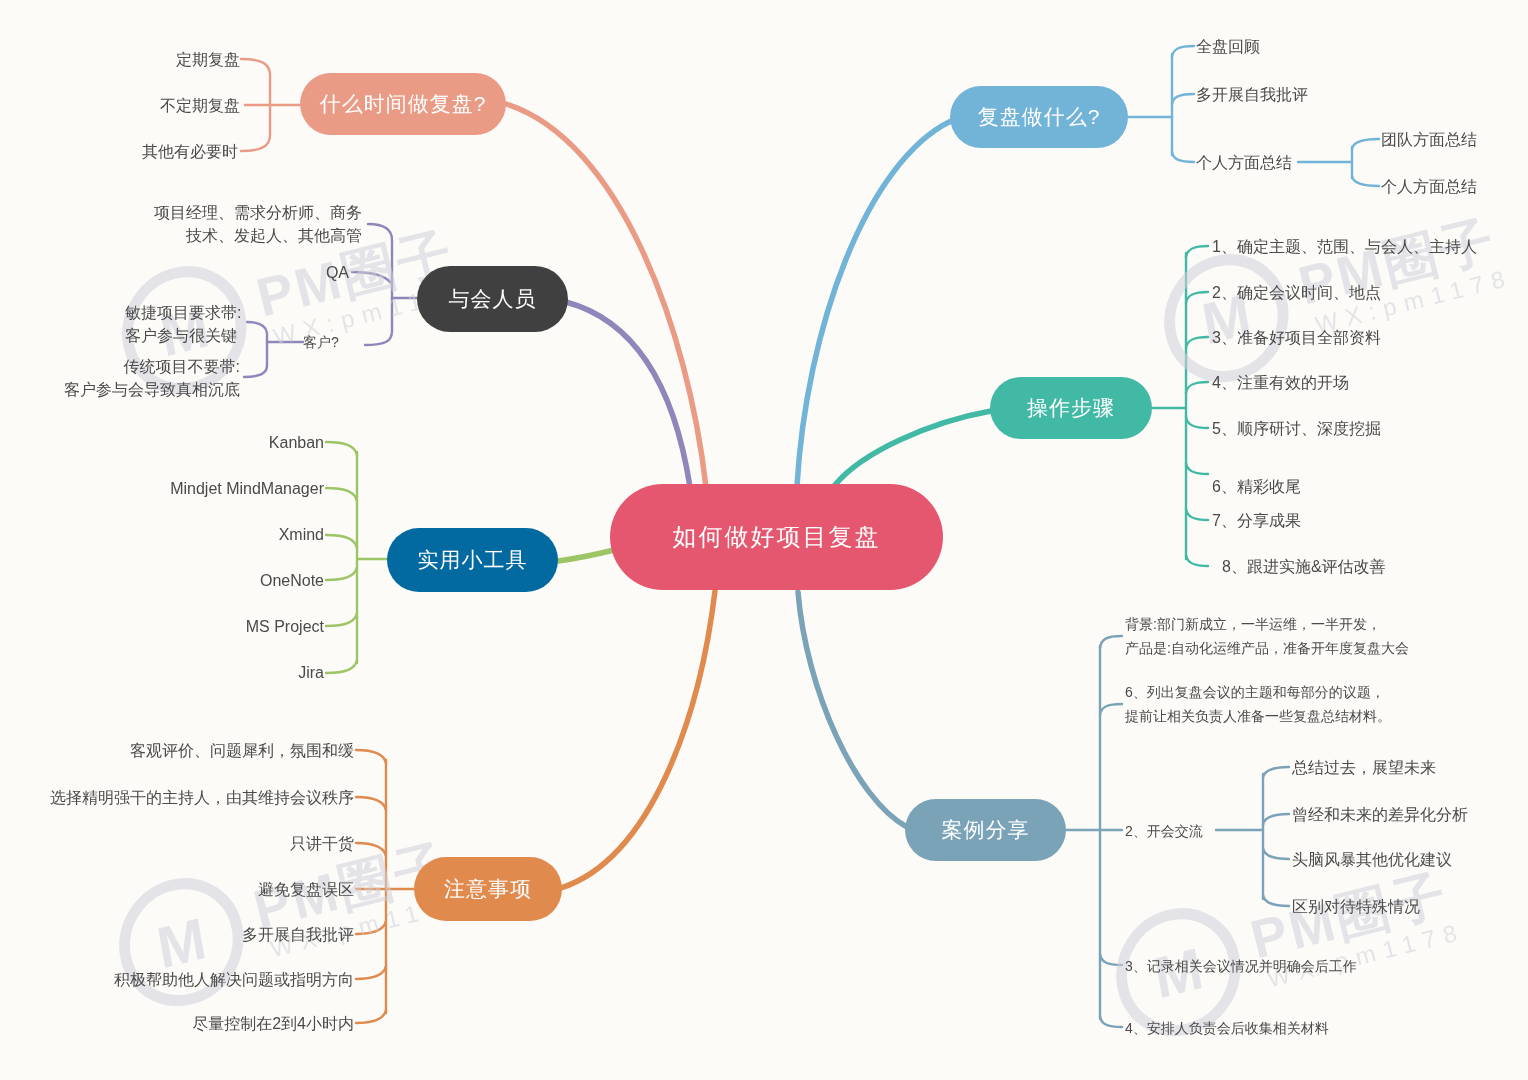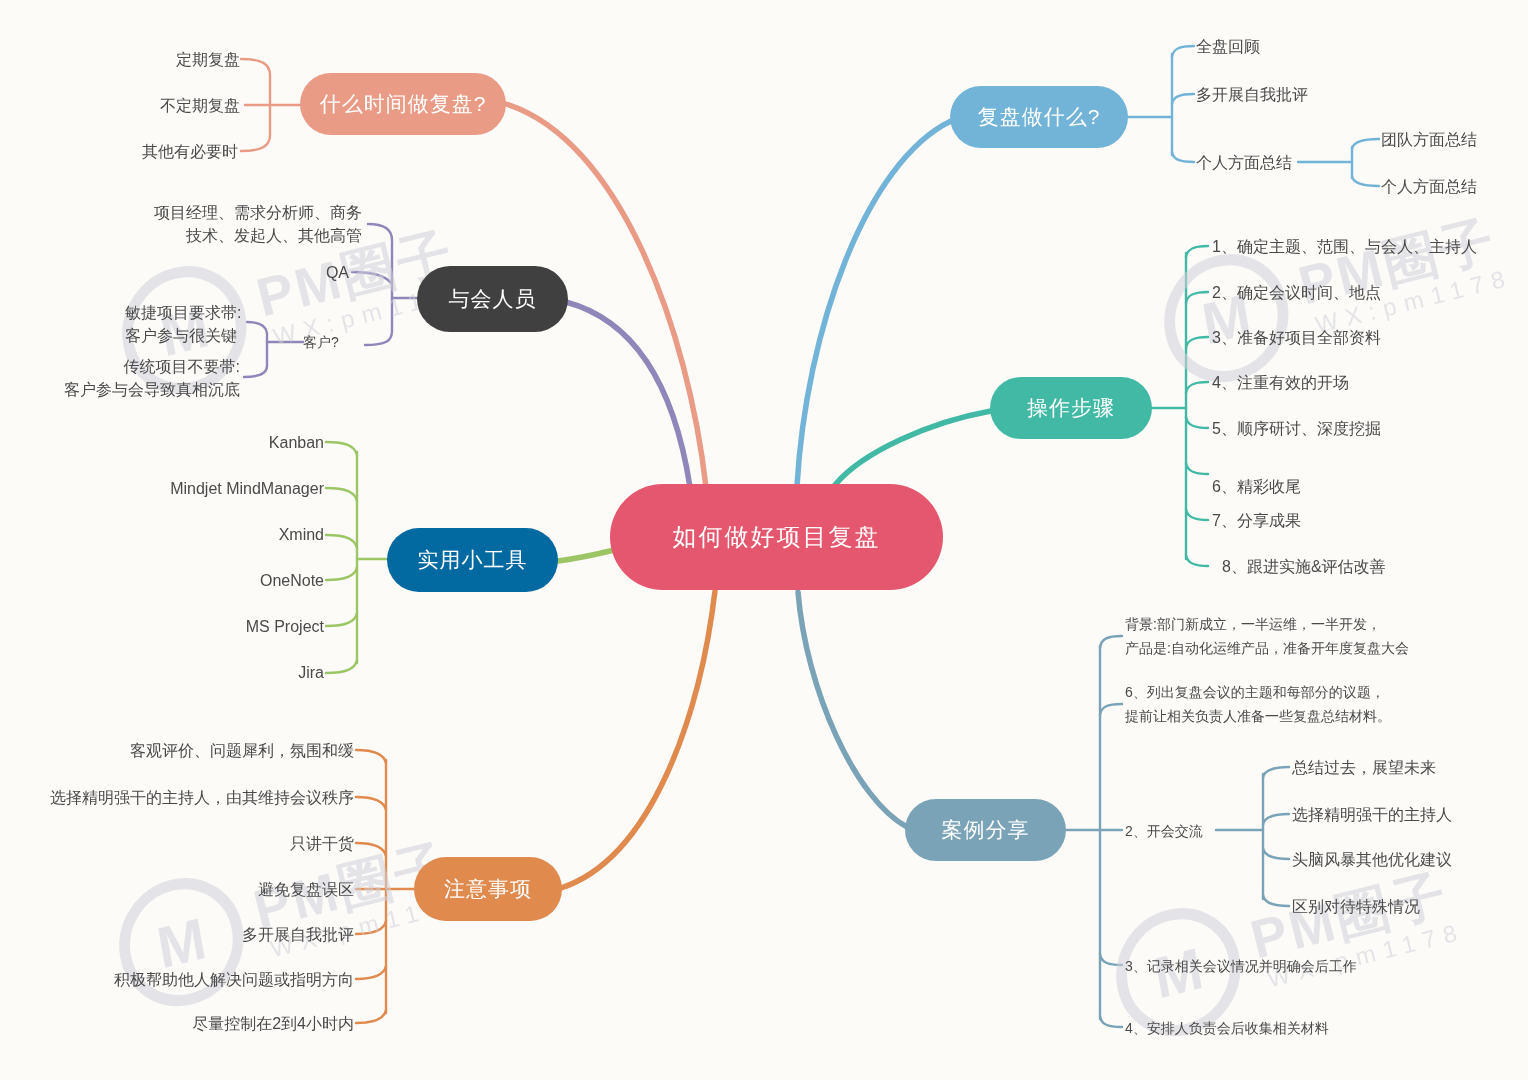--- a/index.html
+++ b/index.html
@@ -195,17 +195,17 @@
   <div class="leaf" style="left:1212px;top:555px;margin-left:10px;">8、跟进实施&amp;评估改善</div>
 
   <div class="leaf lg" style="left:1125px;top:612px;">背景:部门新成立，一半运维，一半开发，
 产品是:自动化运维产品，准备开年度复盘大会</div>
   <div class="leaf lg" style="left:1125px;top:680px;">6、列出复盘会议的主题和每部分的议题，
 提前让相关负责人准备一些复盘总结材料。</div>
   <div class="leaf lg" style="left:1125px;top:819px;">2、开会交流</div>
   <div class="leaf lg" style="left:1125px;top:954px;">3、记录相关会议情况并明确会后工作</div>
   <div class="leaf lg" style="left:1125px;top:1016px;">4、安排人负责会后收集相关材料</div>
   <div class="leaf" style="left:1292px;top:756px;">总结过去，展望未来</div>
-  <div class="leaf" style="left:1292px;top:803px;">选择精明强干的主持人</div>
+  <div class="leaf" style="left:1292px;top:803px;">曾经和未来的差异化分析</div>
   <div class="leaf" style="left:1292px;top:848px;">头脑风暴其他优化建议</div>
   <div class="leaf" style="left:1292px;top:895px;">区别对待特殊情况</div>
 
 </div>
 
 </body></html>

